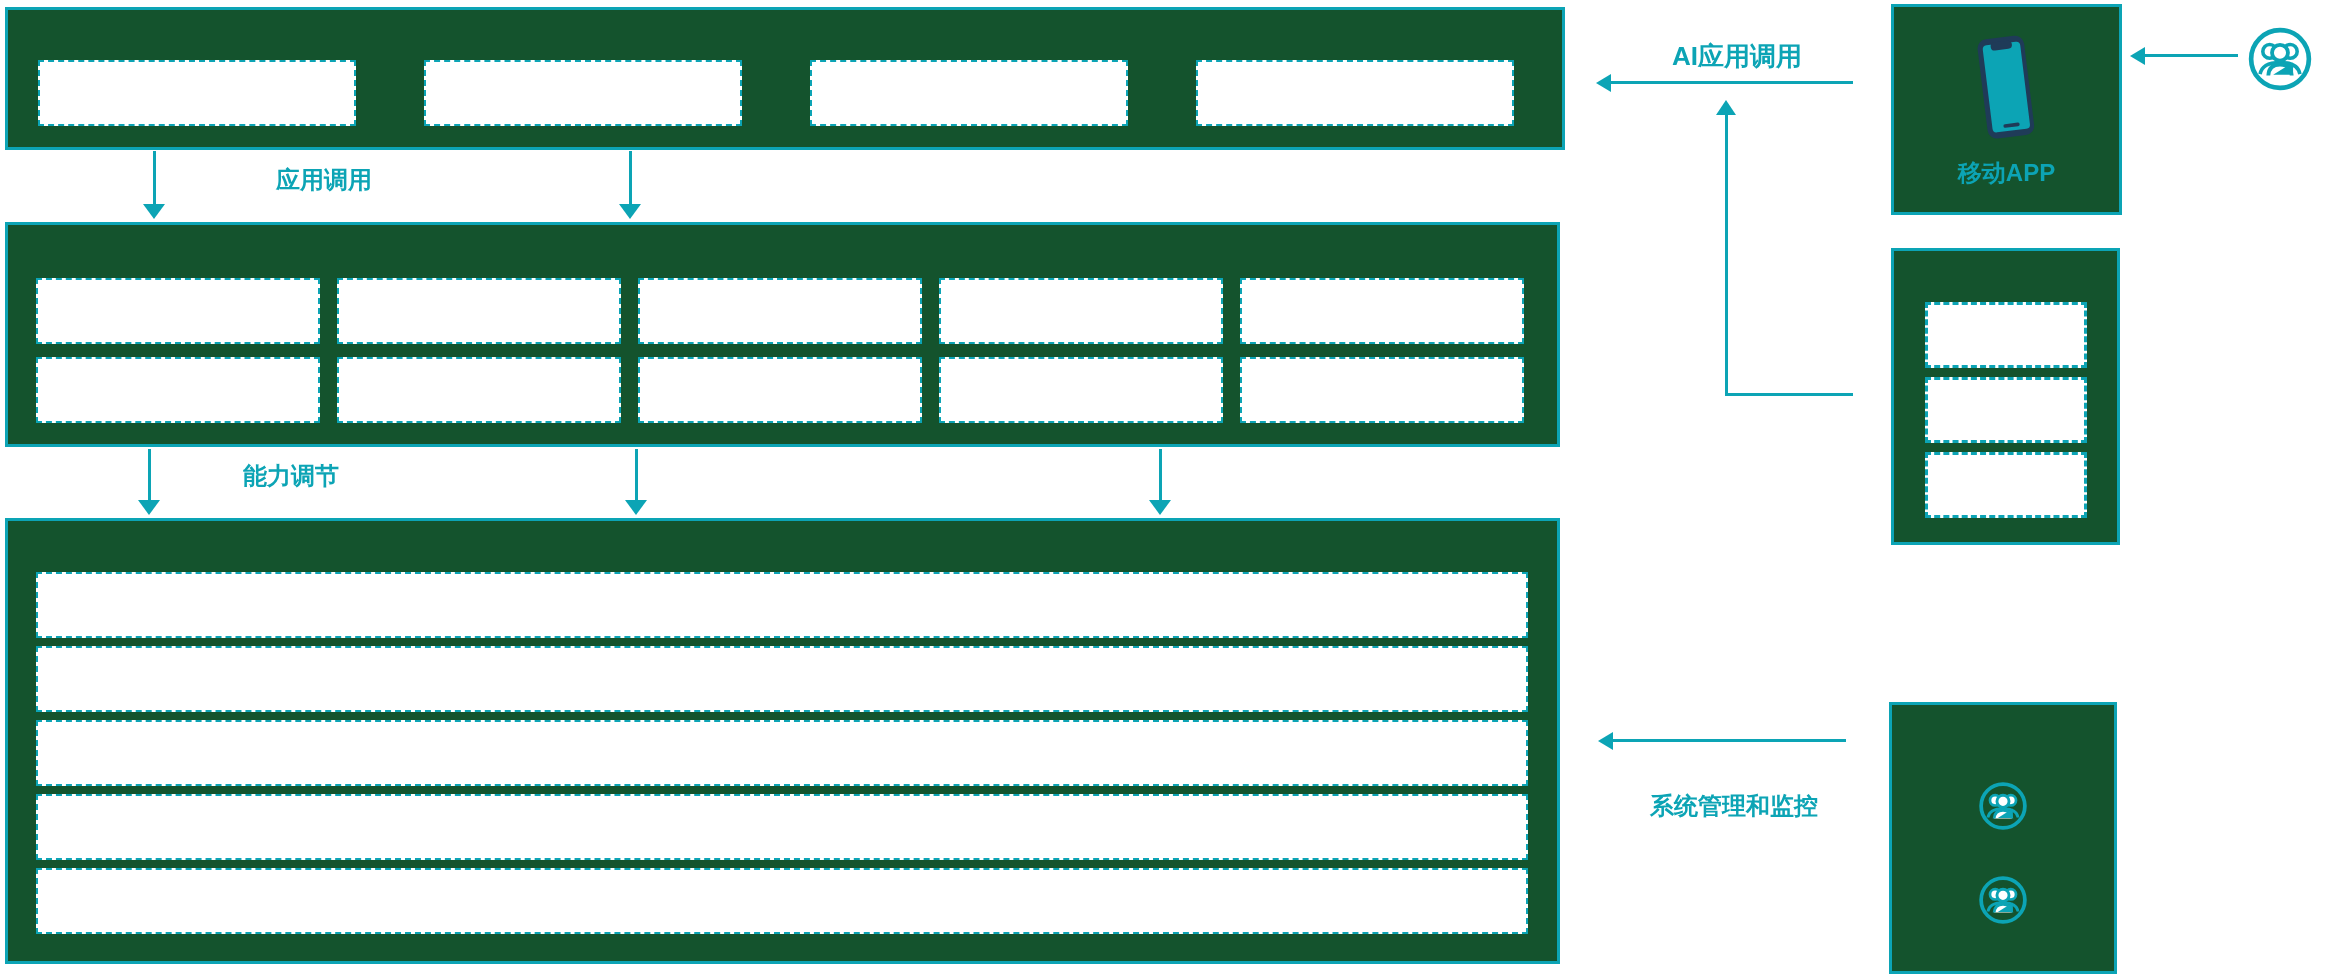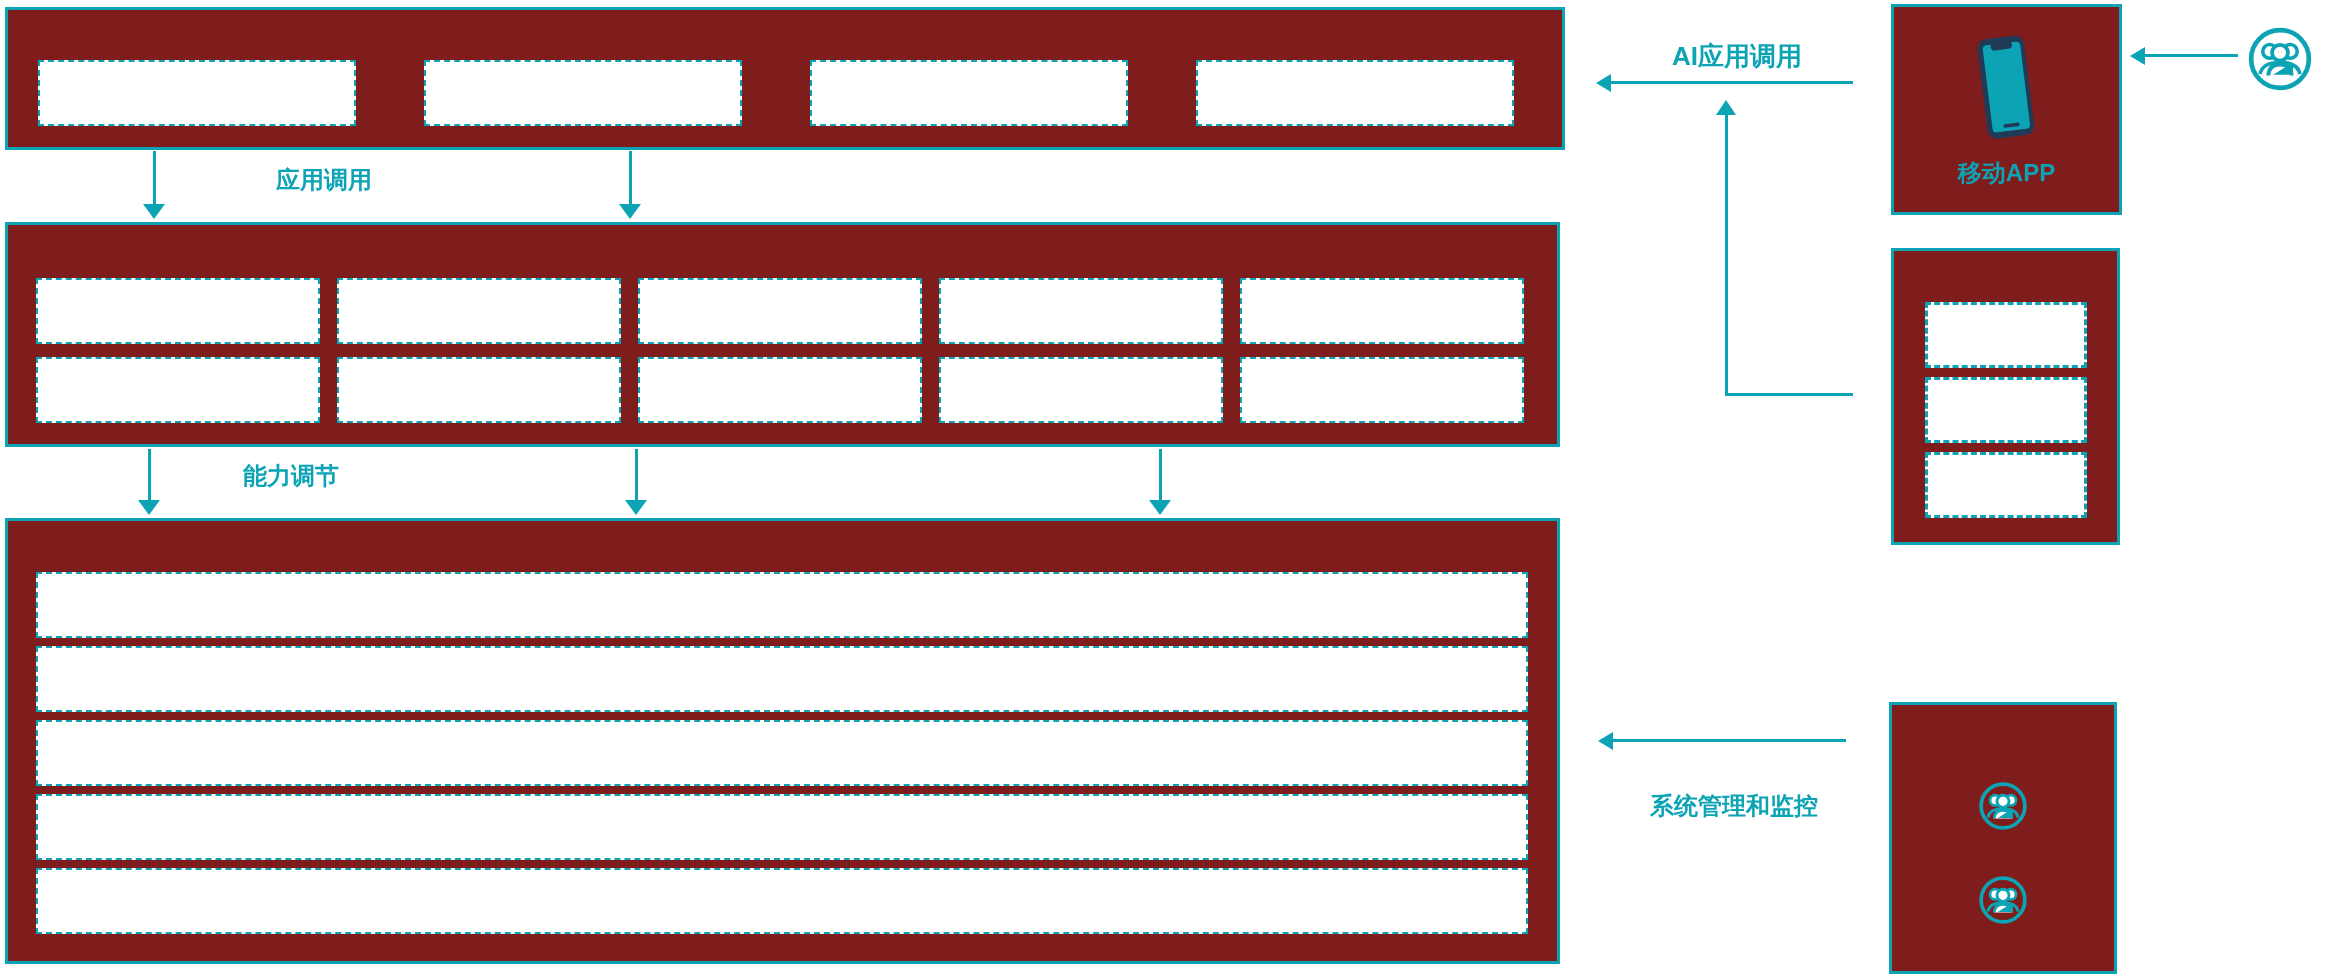--- a/index.html
+++ b/index.html
@@ -4,21 +4,21 @@
 <style>
   :root{
     --teal:#0CA4B5;
     --navy:#1F3B58;
   }
   html,body{margin:0;padding:0;background:#fff;}
   .canvas{
     position:relative;width:2326px;height:977px;background:#ffffff;
     font-family:"Liberation Sans",sans-serif;overflow:hidden;
   }
-  .solid-box{position:absolute;border:3px solid var(--teal);box-sizing:border-box;background:#7f1d1d;}
+  .solid-box{position:absolute;border:3px solid var(--teal);box-sizing:border-box;background:#14532d;}
   .ph{border:2px dashed var(--teal);box-sizing:border-box;background:#fff;}
   .lbl{position:absolute;color:var(--teal);font-weight:bold;font-size:24px;line-height:28px;white-space:nowrap;}
   
   .layer-top{left:5px;top:7px;width:1560px;height:143px;display:flex;padding:50px 0 0 30px;gap:68px;}
   .layer-top .ph{width:318px;height:66px;flex:0 0 auto;}
   
   .layer-mid{left:5px;top:222px;width:1555px;height:225px;display:grid;
              grid-template-columns:repeat(5,284px);grid-auto-rows:66px;
              column-gap:17px;row-gap:13px;padding:53px 0 0 28px;}
   

